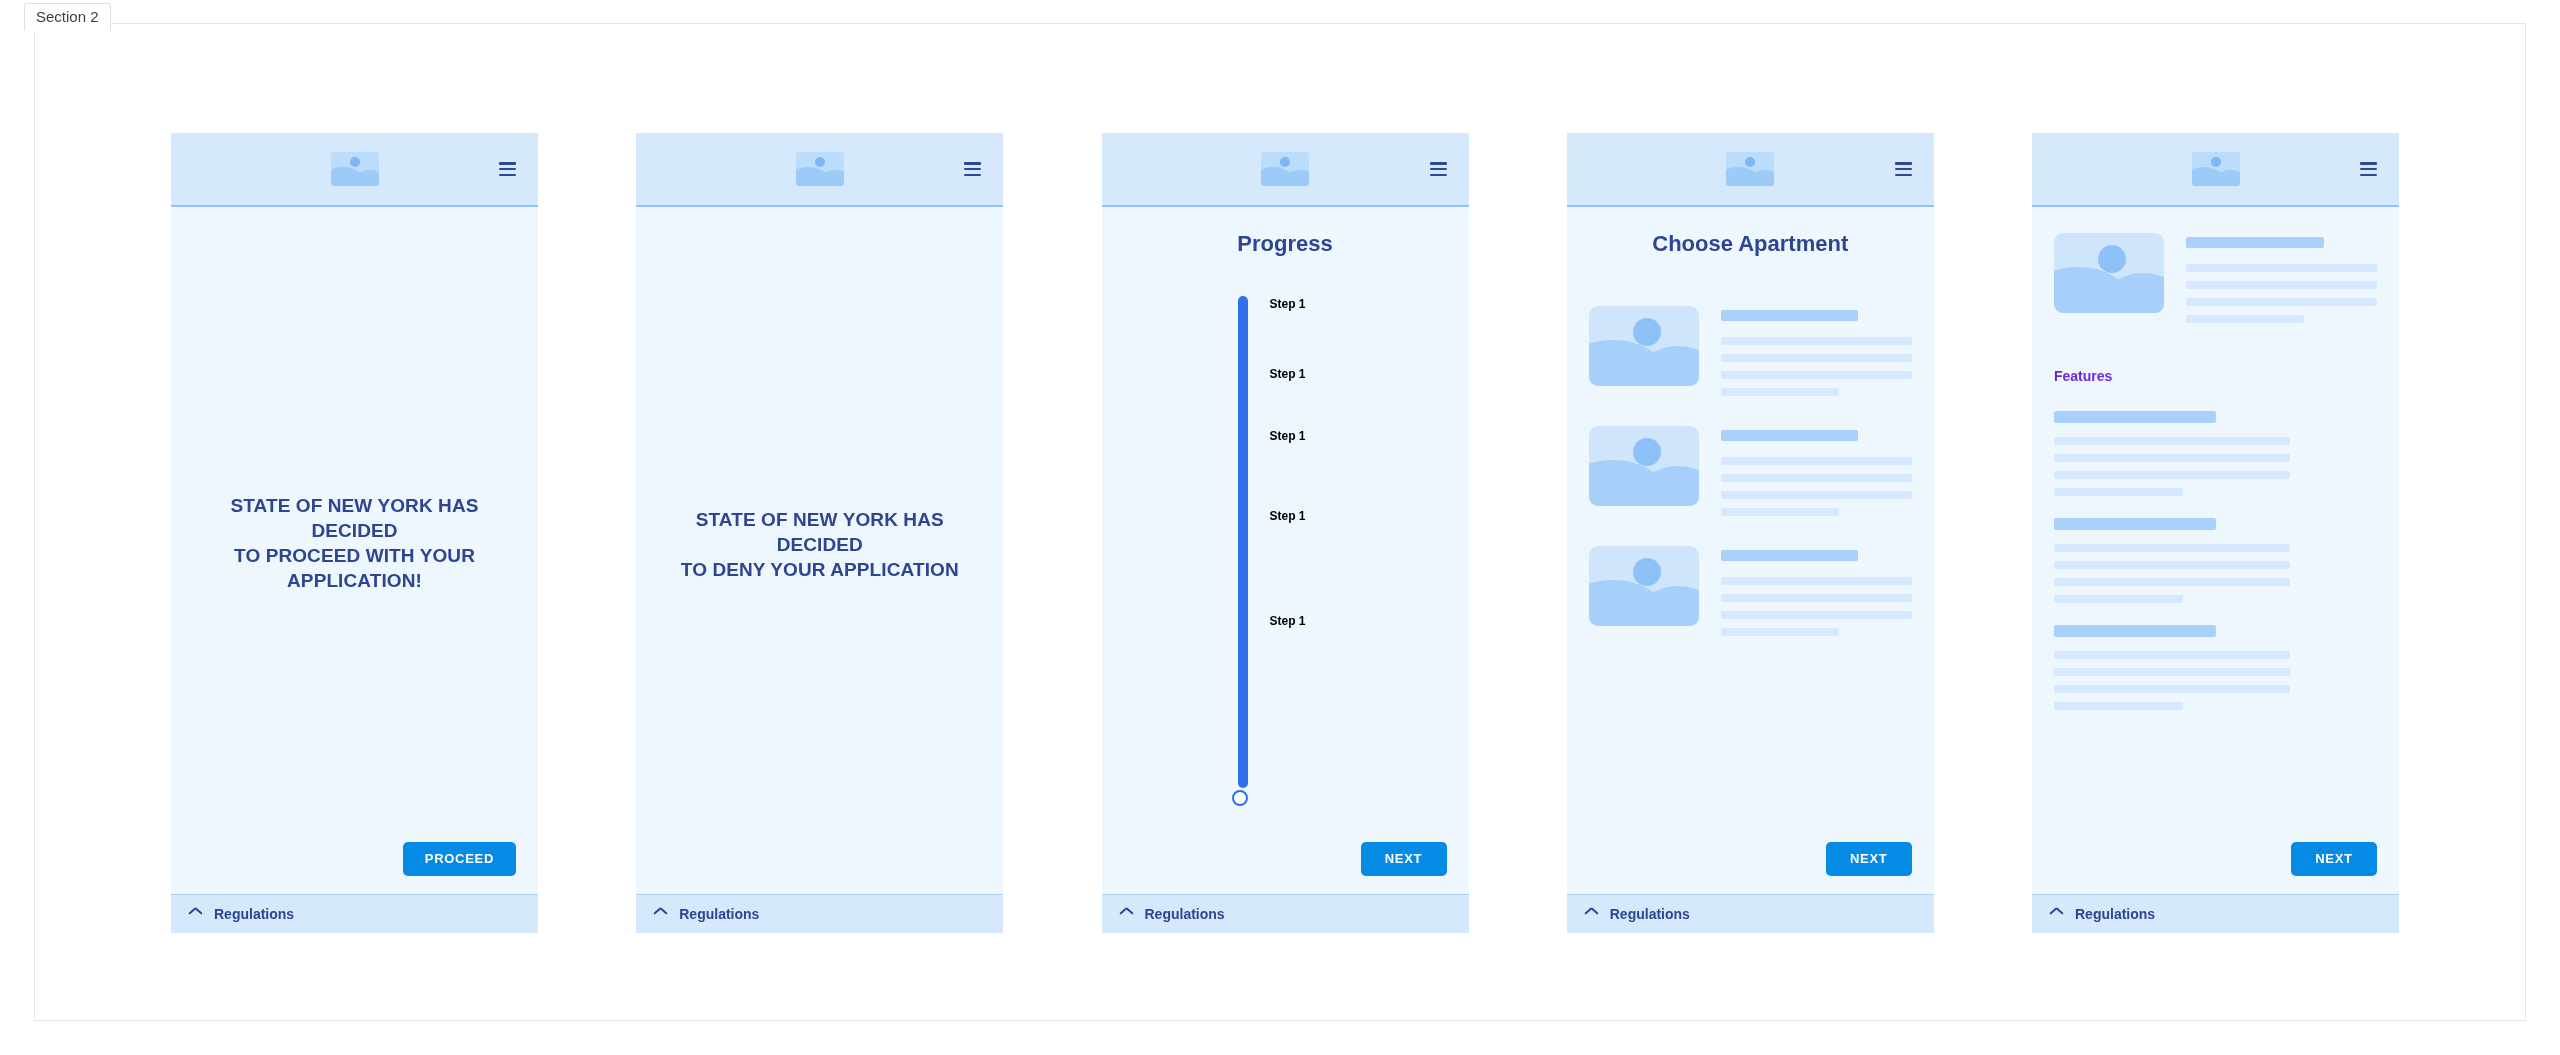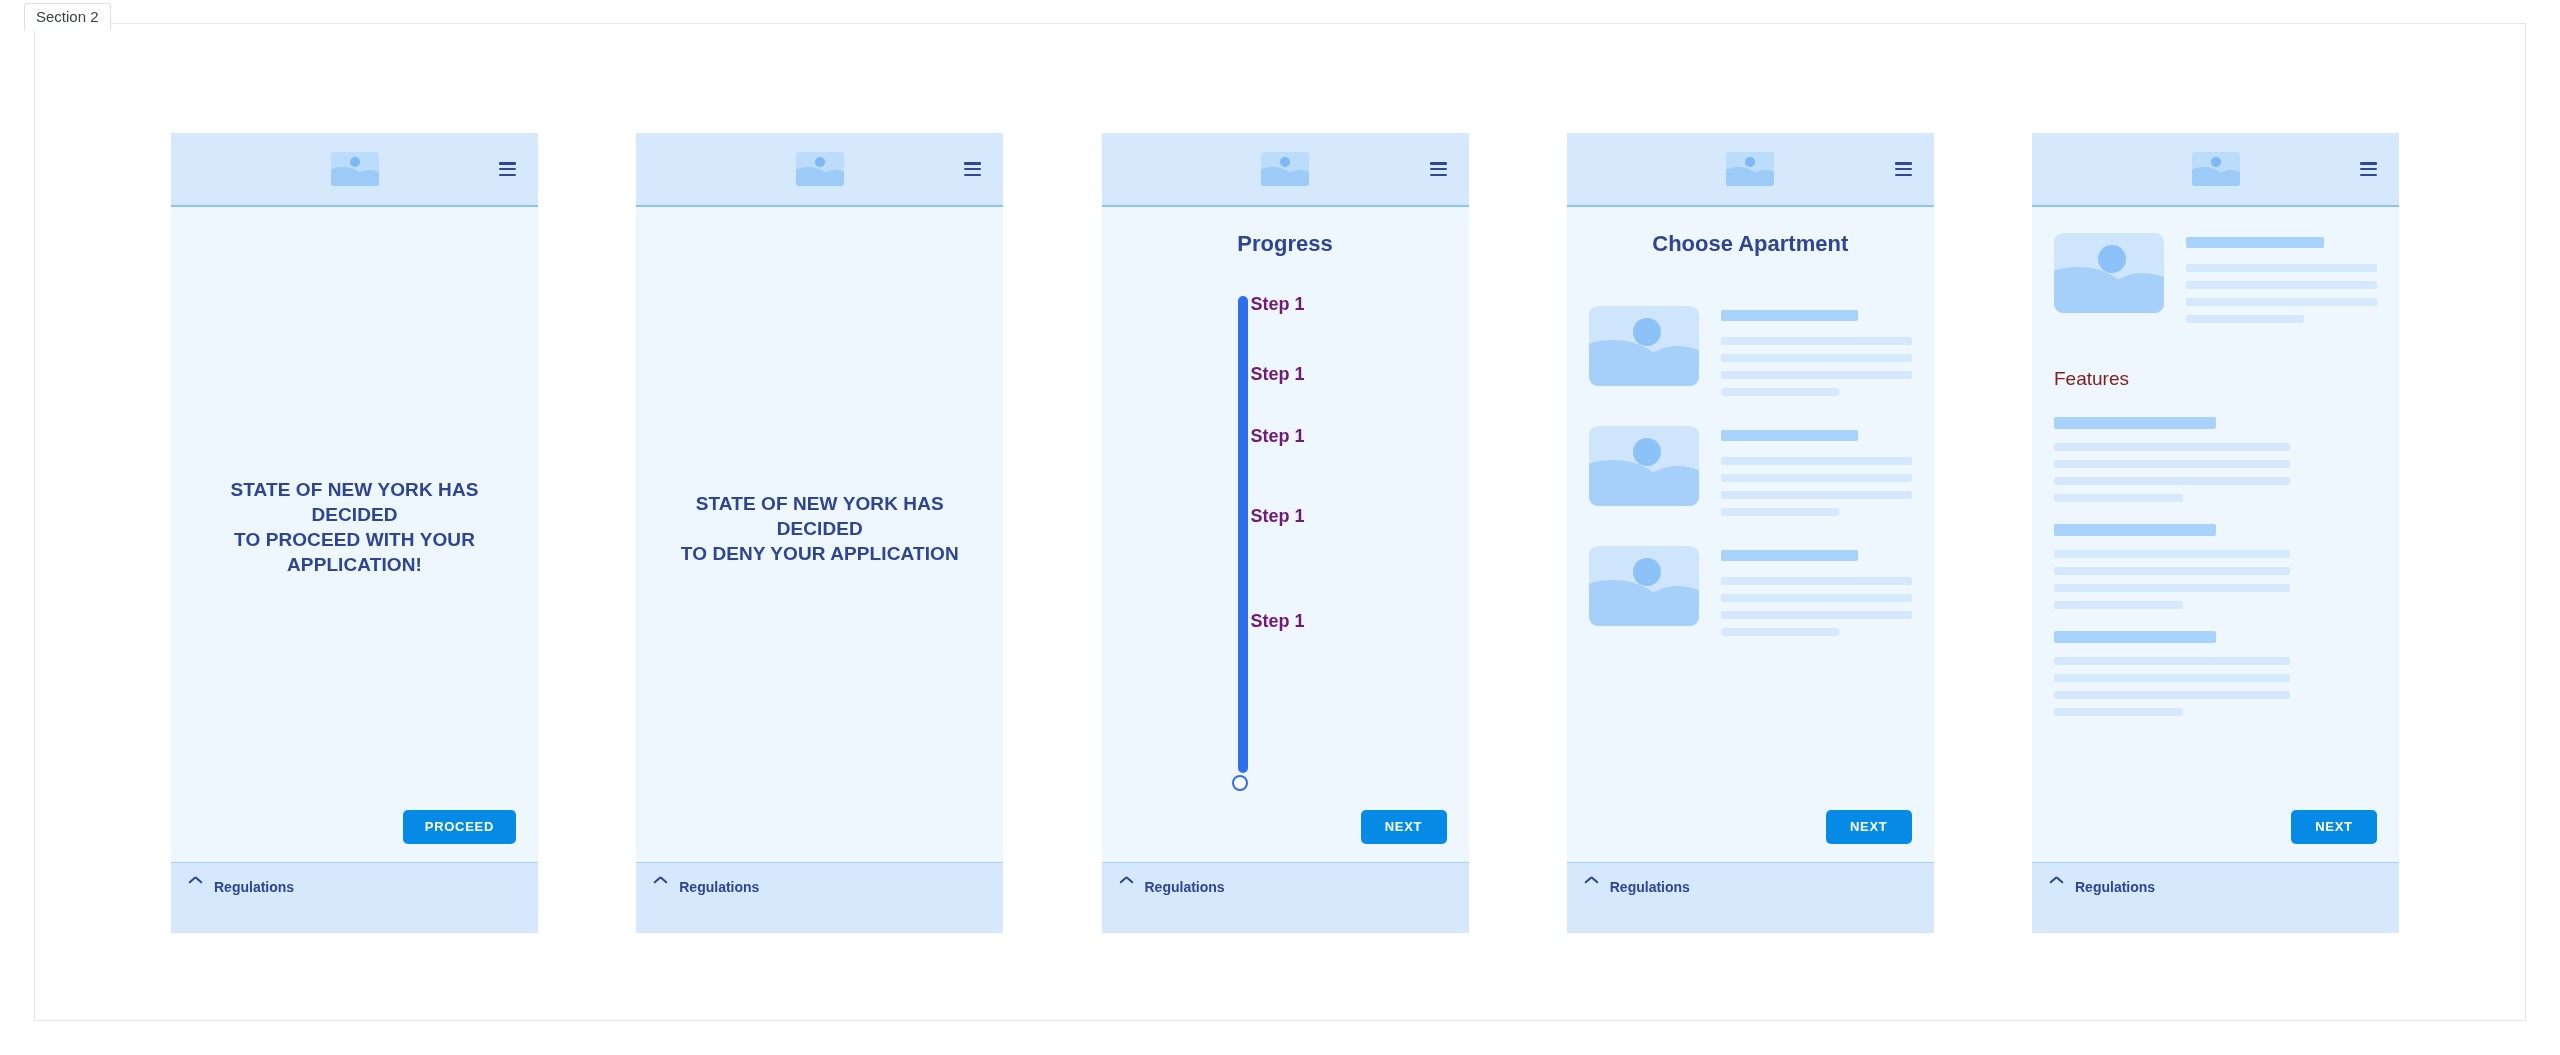--- a/index.html
+++ b/index.html
@@ -118,22 +118,22 @@
     position: absolute; left: 114px; top: 0; bottom: 18px;
     width: 10px; background: #2f6fec; border-radius: 6px;
   }
   .stepper .knob {
     position: absolute; left: 108px; bottom: 0;
     width: 16px; height: 16px; border-radius: 50%;
     background: #ffffff; border: 2.5px solid #2f6fec;
     box-sizing: border-box;
   }
   .stepper .step-label {
-    position: absolute; left: 127px;
-    color: #701a75; font-size: 18px; font-weight: bold;
+    position: absolute; left: 146px;
+    color: #000000; font-size: 12px; font-weight: bold;
     transform: translateY(-50%);
   }
 
   
   .apt-list { margin-top: 28px; display: flex; flex-direction: column; gap: 30px; }
   .apt-row { display: flex; gap: 22px; align-items: flex-start; }
   .apt-thumb {
     flex: 0 0 auto;
     width: 110px; height: 80px; border-radius: 9px;
     background: #cfe5fc; position: relative; overflow: hidden;
@@ -151,21 +151,21 @@
     background: #a6d0f9; left: 50px; top: 40px;
   }
   .skel-col { flex: 1 1 auto; padding-top: 4px; }
   .skel { border-radius: 2px; }
   .skel-title { height: 11px; background: #a8d1fb; width: 72%; margin-bottom: 16px; }
   .skel-line { height: 8px; background: #d5e8fd; width: 100%; margin-bottom: 9px; }
   .skel-line.short { width: 62%; margin-bottom: 0; }
 
   
   .features-head {
-    color: #7f1d1d; font-weight: normal; font-size: 19px;
+    color: #6d28d9; font-weight: bold; font-size: 14px;
     margin-top: 26px; margin-bottom: 8px;
   }
   .feat-block { margin-bottom: 22px; }
   .feat-block .skel-title { width: 50%; height: 12px; margin-bottom: 14px; }
   .feat-block .skel-line { width: 73%; }
   .feat-block .skel-line.short { width: 40%; }
 
   
   .cta-wrap {
     margin-top: auto; padding-bottom: 18px;
@@ -177,22 +177,22 @@
     border: none; border-radius: 5px;
     padding: 9px 22px 10px 22px;
     cursor: pointer;
     min-width: 86px; text-align: center;
   }
 
   
   .card-footer {
     flex: 0 0 38px; height: 38px;
     background: #d6e9fc; border-top: 1px solid #a9cff7;
-    display: flex; align-items: flex-start; gap: 12px;
-    padding: 16px 18px;
+    display: flex; align-items: center; gap: 12px;
+    padding: 0 18px;
   }
   .chev {
     width: 13px; height: 8px; position: relative; flex: 0 0 auto;
   }
   .chev:before, .chev:after {
     content: ""; position: absolute; top: 3px; width: 9px; height: 2px;
     background: #2d4592; border-radius: 1px;
   }
   .chev:before { left: 0; transform: rotate(-42deg); transform-origin: left center; }
   .chev:after  { right: 0; transform: rotate(42deg); transform-origin: right center; }

